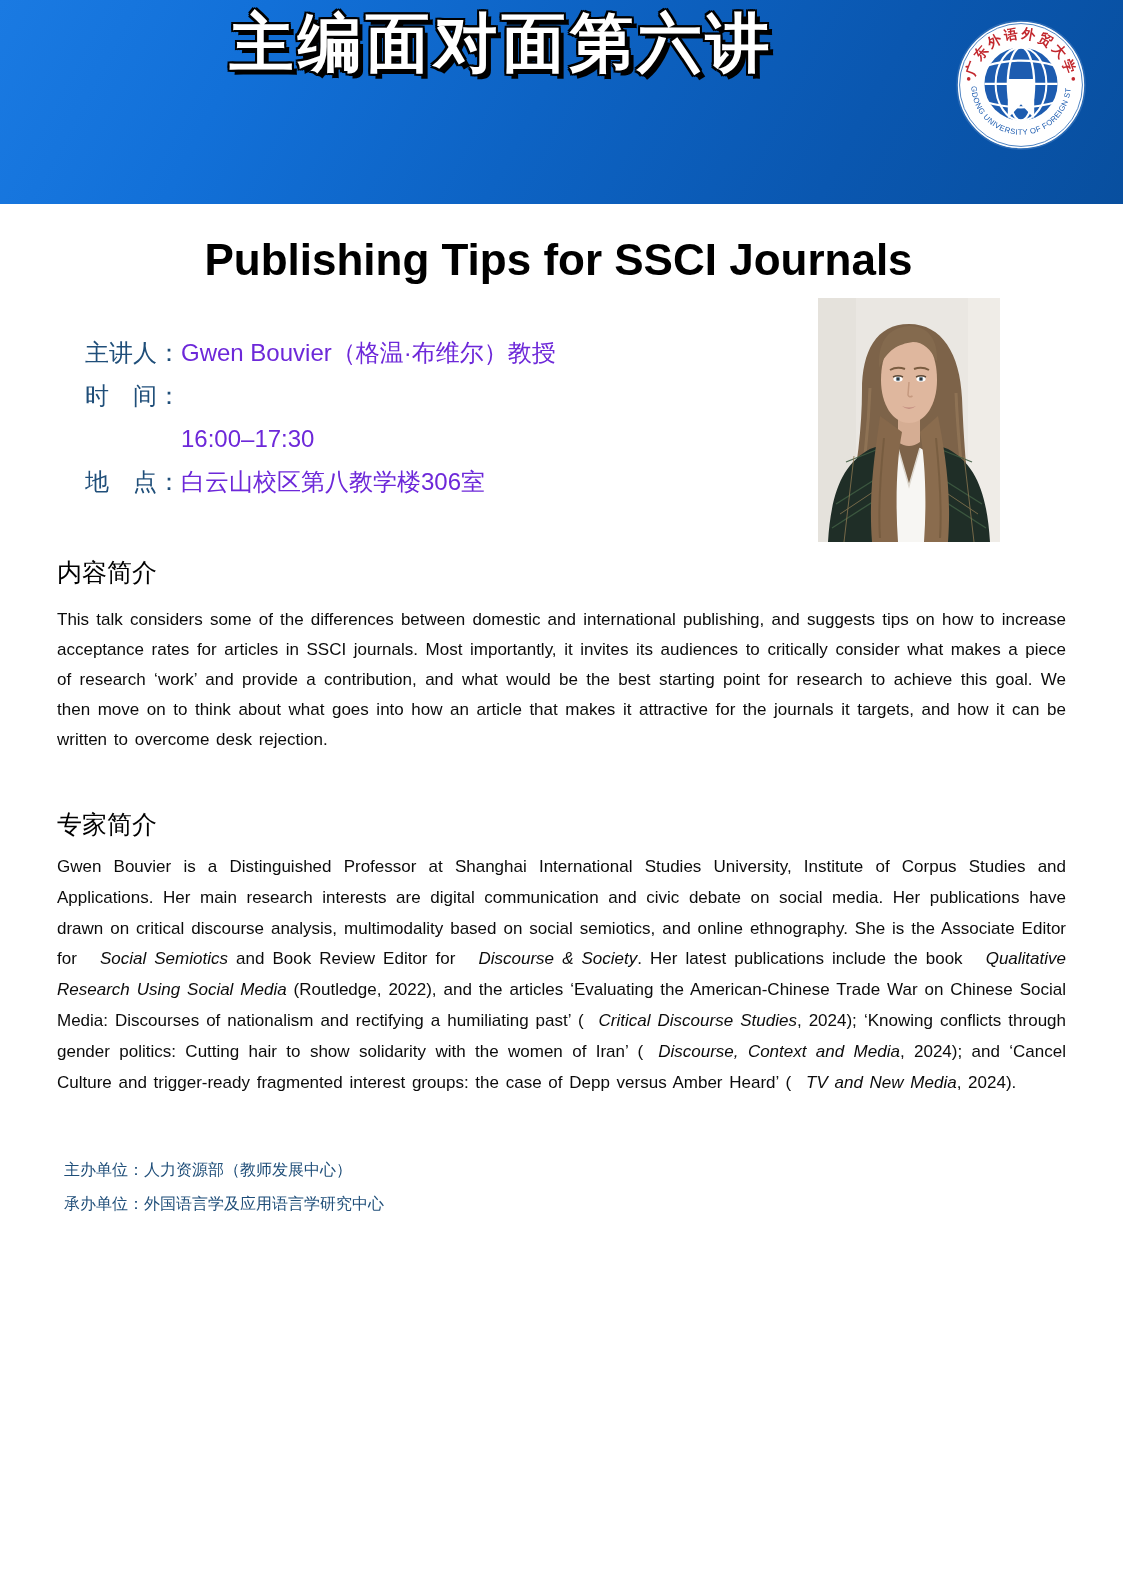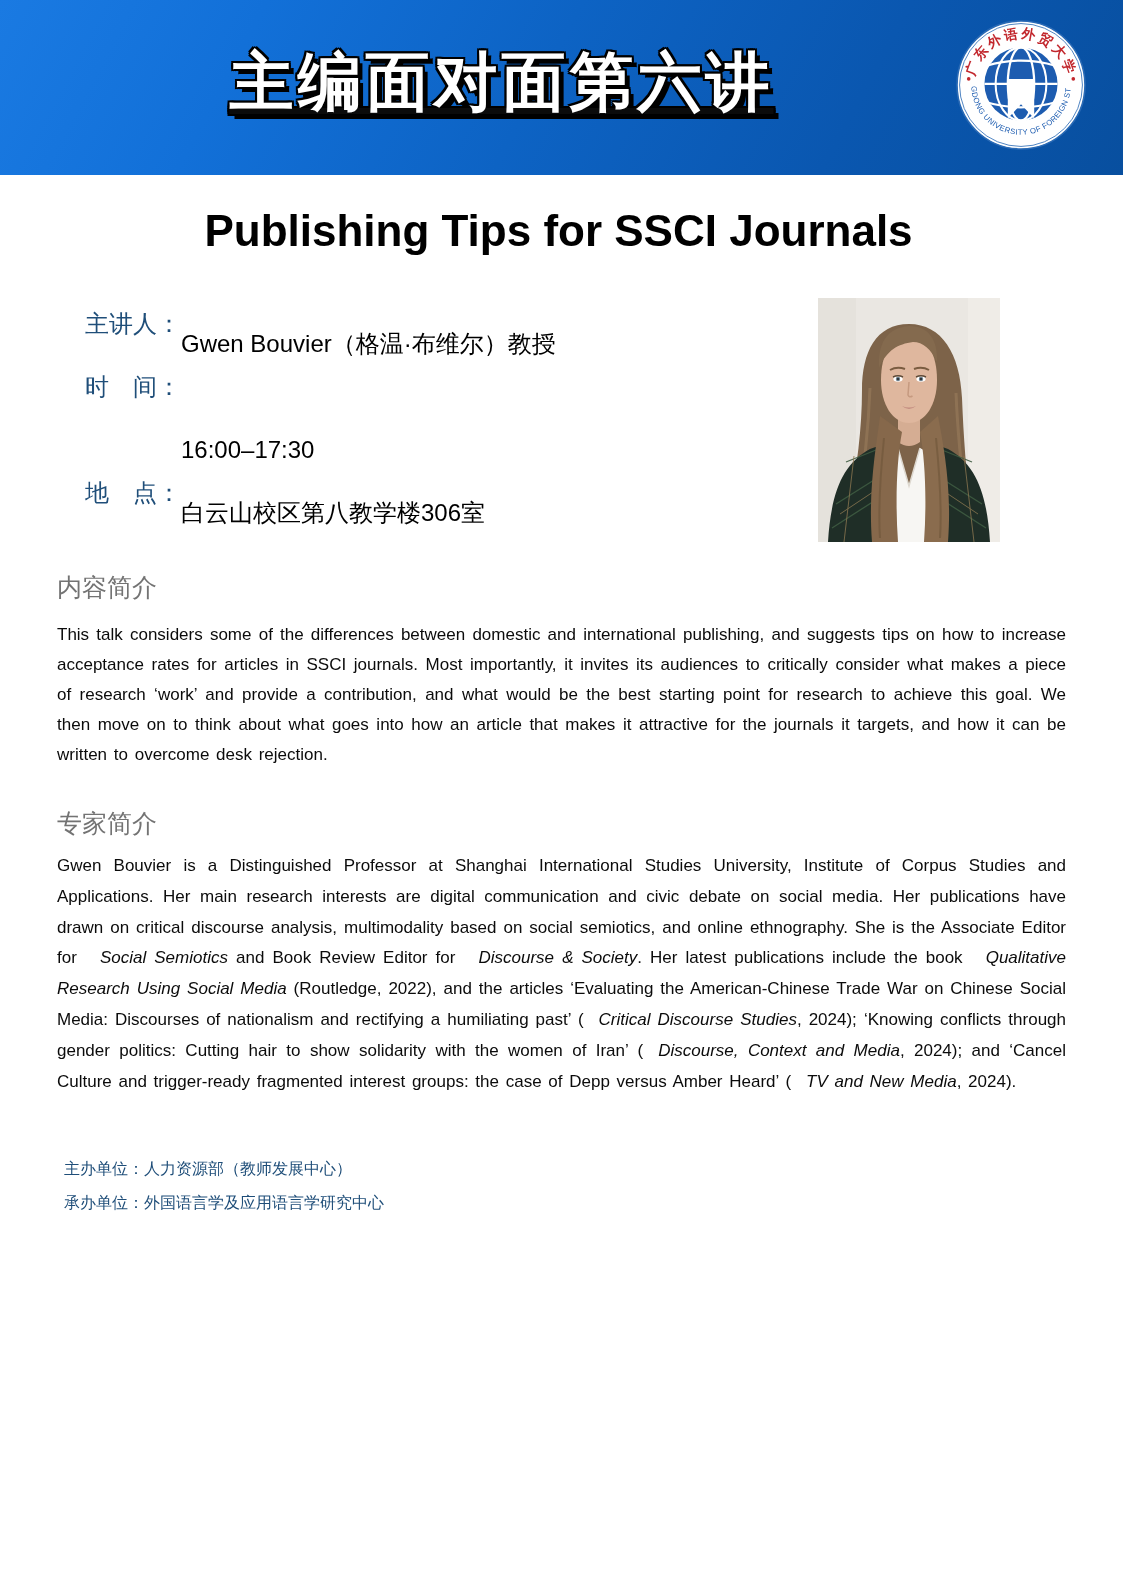--- a/index.html
+++ b/index.html
@@ -11,23 +11,23 @@
   .page {
     position: relative;
     width: 1123px; height: 1584px;
     overflow: hidden;
     background: #ffffff;
   }
 
   
   .banner {
     position: relative;
-    height: 175px;
+    height: 204px;
     background: linear-gradient(118deg, #1a7ae2 0%, #1270d8 22%, #0d63c4 48%, #0a57b0 75%, #084f9f 100%);
-    display: flex; align-items: center; justify-content: center; text-decoration: underline;
+    display: flex; align-items: flex-start; justify-content: center;
   }
   .banner-title {
     margin: 0 120px 10px 0;
     font-size: 64px;
     font-weight: 900;
     letter-spacing: 4px;
     color: #ffffff;
     white-space: nowrap;
     text-shadow:
       -2px -2px 0 #000, 2px -2px 0 #000, -2px 2px 0 #000, 2px 2px 0 #000,
@@ -52,37 +52,37 @@
   }
 
   
   .info {
     margin: 48px 0 0 85px;
     font-size: 24px;
     width: 700px;
   }
   .info-row { display: flex; line-height: 43px; }
   .info-label { color: #1f4e79; white-space: pre; flex: 0 0 auto; }
-  .info-value { color: #000000; white-space: pre; margin-top: 20px; }
+  .info-value { color: #6d28d9; white-space: pre; }
   .info-indent { padding-left: 96px; }
 
   
   .photo {
     position: absolute;
     left: 818px; top: 298px;
     width: 182px; height: 244px;
   }
 
   
   .sec-h {
-    margin: 38px 57px 0 57px;
+    margin: 54px 57px 0 57px;
     font-size: 25px;
     line-height: 30px;
     font-weight: 400;
-    color: #737373;
+    color: #000000;
   }
   .para {
     margin: 18px 57px 0 57px;
     font-size: 17px;
     line-height: 30px;
     text-align: justify;
     word-spacing: 2px;
     color: #0b0b0b;
   }
   .para-expert { margin-top: 13px; line-height: 30.8px; }

